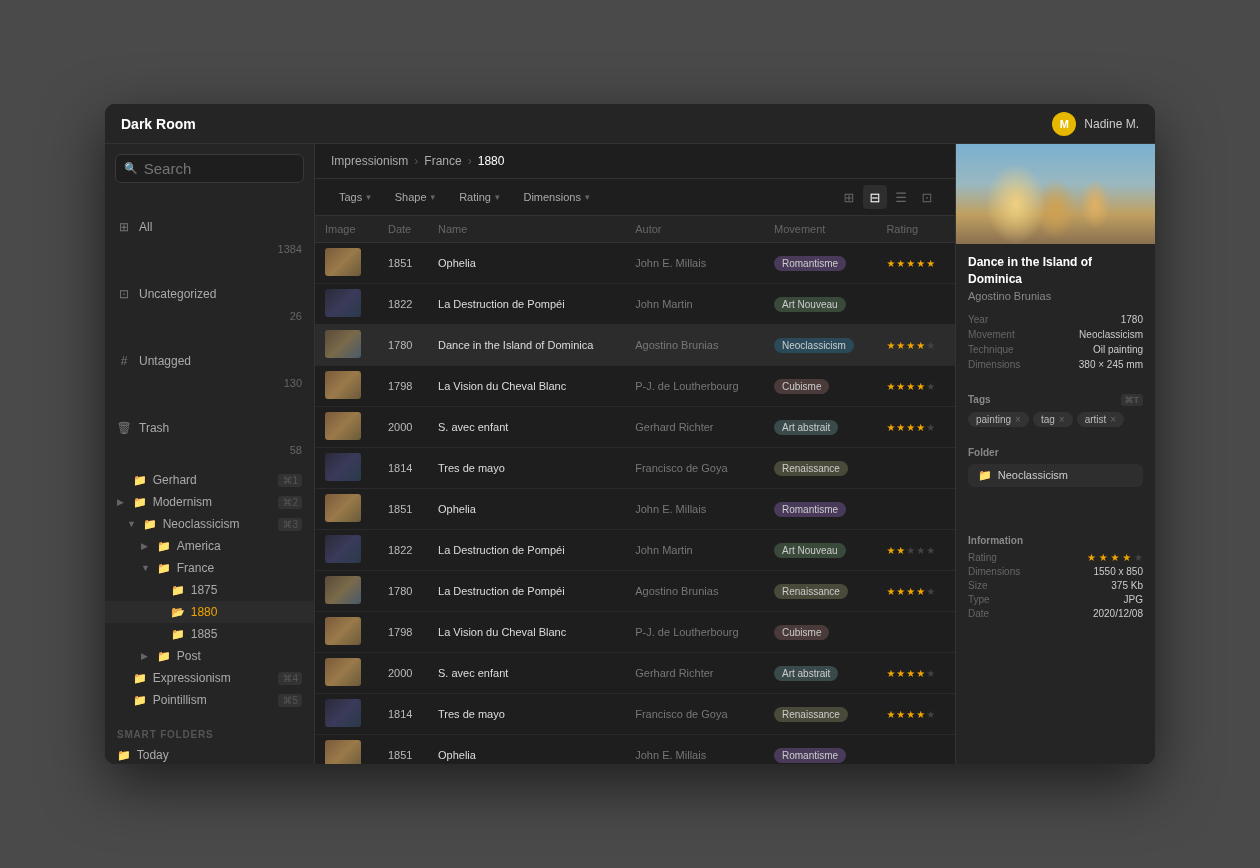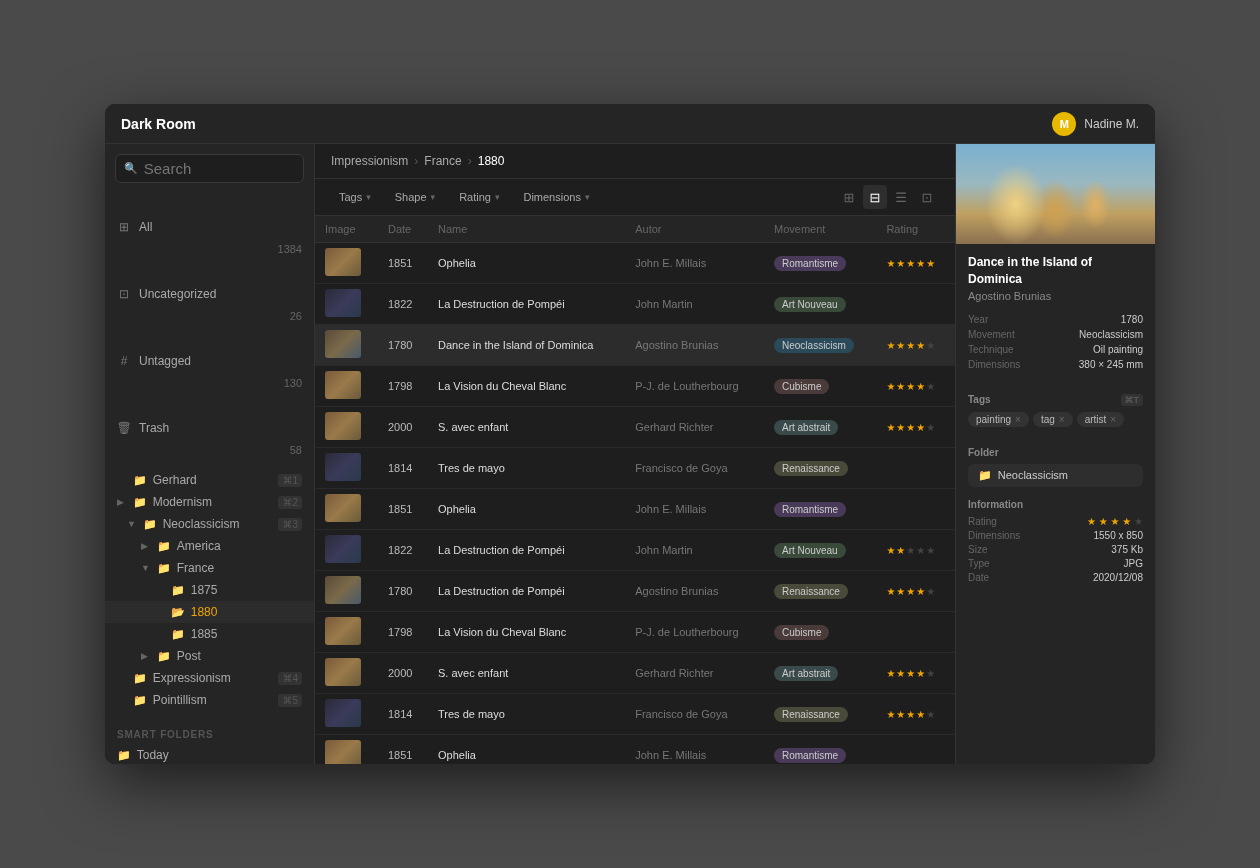--- a/index.html
+++ b/index.html
@@ -369,20 +369,21 @@
       margin-bottom: 12px;
     }
     .info-section {
       padding: 0 12px;
     }
     .info-section-title {
       color: #888;
       font-size: 10px;
       font-weight: 600;
       margin-bottom: 6px;
+      margin-top: 36px;
     }
     .info-row {
       display: flex;
       justify-content: space-between;
       margin-bottom: 3px;
     }
     .info-label { color: #666; font-size: 10px; }
     .info-value { color: #ccc; font-size: 10px; text-align: right; }
     .export-btn {
       margin: 10px 12px;

